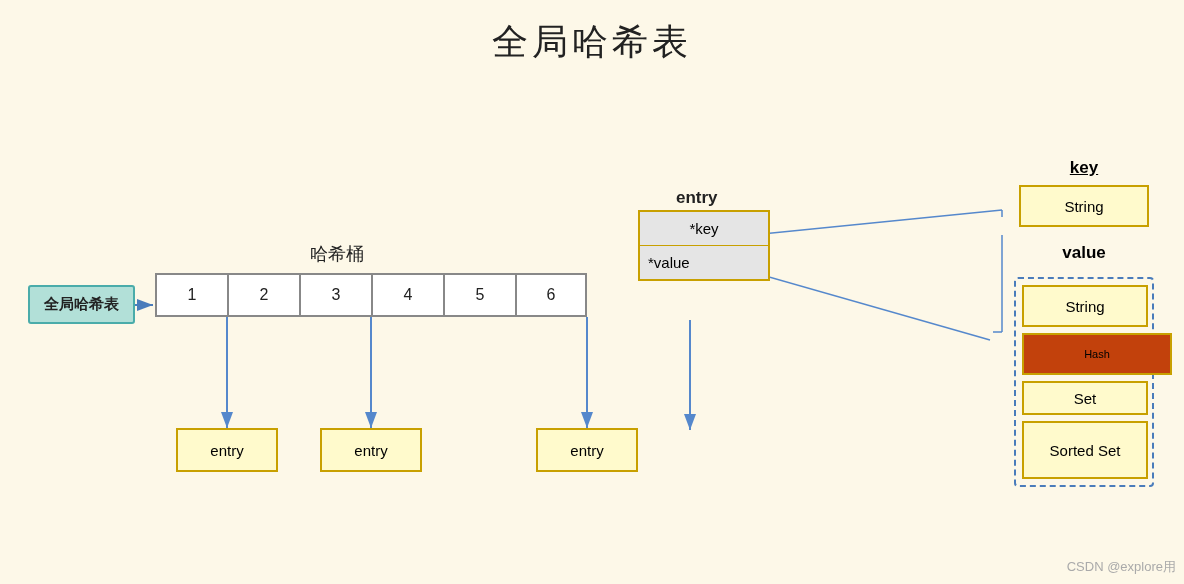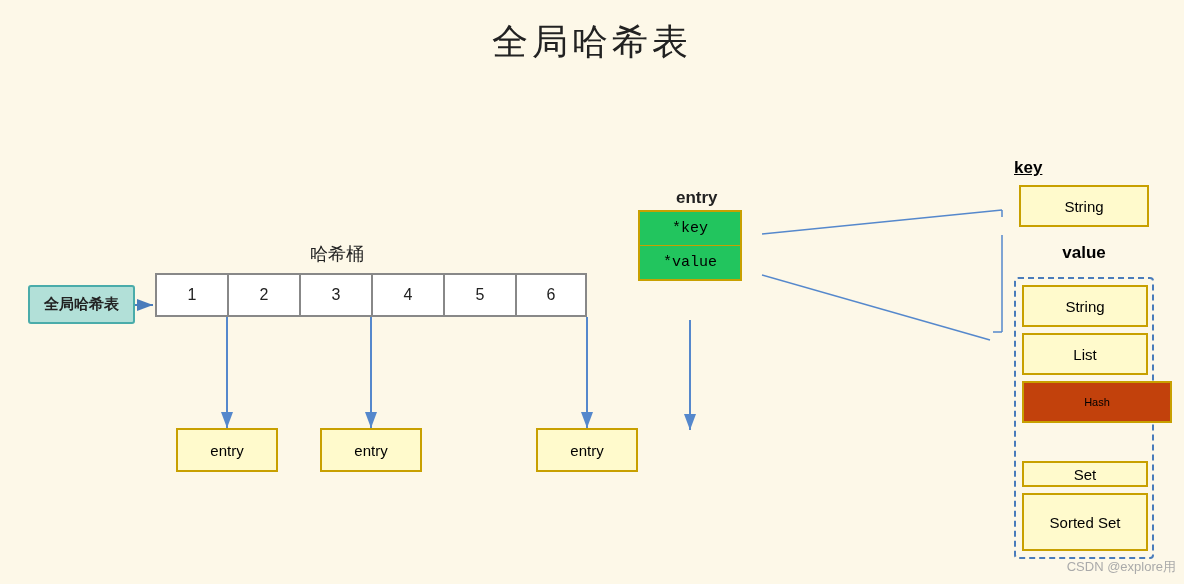--- a/index.html
+++ b/index.html
@@ -152,41 +152,40 @@
     <div class="bucket-cell">1</div>
     <div class="bucket-cell">2</div>
     <div class="bucket-cell">3</div>
     <div class="bucket-cell">4</div>
     <div class="bucket-cell">5</div>
     <div class="bucket-cell">6</div>
   </div>
 
   <div class="entry-label-above" style="position:absolute; left:676px; top:118px; font-size:17px; font-weight:bold;">entry</div>
 
-  <div style="position:absolute; left:638px; top:140px; width:104px; background:#22c55e; border:2px solid #c8a000;font-family:Liberation Mono, monospace;">
+  <div style="position:absolute; left:638px; top:140px; width:132px; background:#e5e5e5; border:2px solid #c8a000;">
     <div style="padding:8px 0; text-align:center; font-size:15px; border-bottom:1.5px solid #c8a000;">*key</div>
-    <div style="padding:8px 0; text-align:center; font-size:15px;">*value</div>
+    <div style="padding:8px 8px; font-size:15px;">*value</div>
   </div>
 
   <div style="position:absolute; left:176px; top:358px; width:102px; height:44px; background:#fffacc; border:2px solid #c8a000; display:flex; align-items:center; justify-content:center; font-size:15px;">entry</div>
 
   <div style="position:absolute; left:320px; top:358px; width:102px; height:44px; background:#fffacc; border:2px solid #c8a000; display:flex; align-items:center; justify-content:center; font-size:15px;">entry</div>
 
   <div style="position:absolute; left:536px; top:358px; width:102px; height:44px; background:#fffacc; border:2px solid #c8a000; display:flex; align-items:center; justify-content:center; font-size:15px;">entry</div>
 
   <div style="position:absolute; right:30px; top:88px; width:140px;">
-    <div style="font-size:17px; font-weight:bold; text-align:left; margin-bottom:7px;text-decoration:underline;">key</div>
+    <div style="font-size:17px; font-weight:bold; text-align:center; margin-bottom:7px;text-decoration:underline;">key</div>
     <div style="width:130px; height:42px; background:#fffacc; border:2px solid #c8a000; display:flex; align-items:center; justify-content:center; font-size:15px; margin: 0 auto;">String</div>
 
     <div style="font-size:17px; font-weight:bold; text-align:center; margin-top:16px; margin-bottom:14px;">value</div>
 
     <div style="border:2px dashed #4a7cbb; border-radius:4px; padding:6px 6px; display:flex; flex-direction:column; gap:6px; width:140px;">
       <div style="width:126px; height:42px; background:#fffacc; border:2px solid #c8a000; display:flex; align-items:center; justify-content:center; font-size:15px;">String</div>
-      <div style="width:126px; height:42px; background:#fffacc; border:2px solid #c8a000; display:flex; align-items:center; justify-content:center; font-size:15px;">List</div>
       <div style="width:150px; height:42px; background:#c2410c; border:2px solid #c8a000; display:flex; align-items:center; justify-content:center; font-size:11px;">Hash</div>
-      <div style="width:126px; height:26px; background:#fffacc; border:2px solid #c8a000; display:flex; align-items:center; justify-content:center; font-size:15px;margin-top:32px;">Set</div>
+      <div style="width:126px; height:34px; background:#fffacc; border:2px solid #c8a000; display:flex; align-items:center; justify-content:center; font-size:15px;">Set</div>
       <div style="width:126px; height:58px; background:#fffacc; border:2px solid #c8a000; display:flex; align-items:center; justify-content:center; font-size:15px;">Sorted Set</div>
     </div>
   </div>
 
   <div class="watermark" style="position:absolute; bottom:4px; right:8px; font-size:13px; color:#aaa;">CSDN @explore用</div>
 
 </div>
 
 </body></html>

